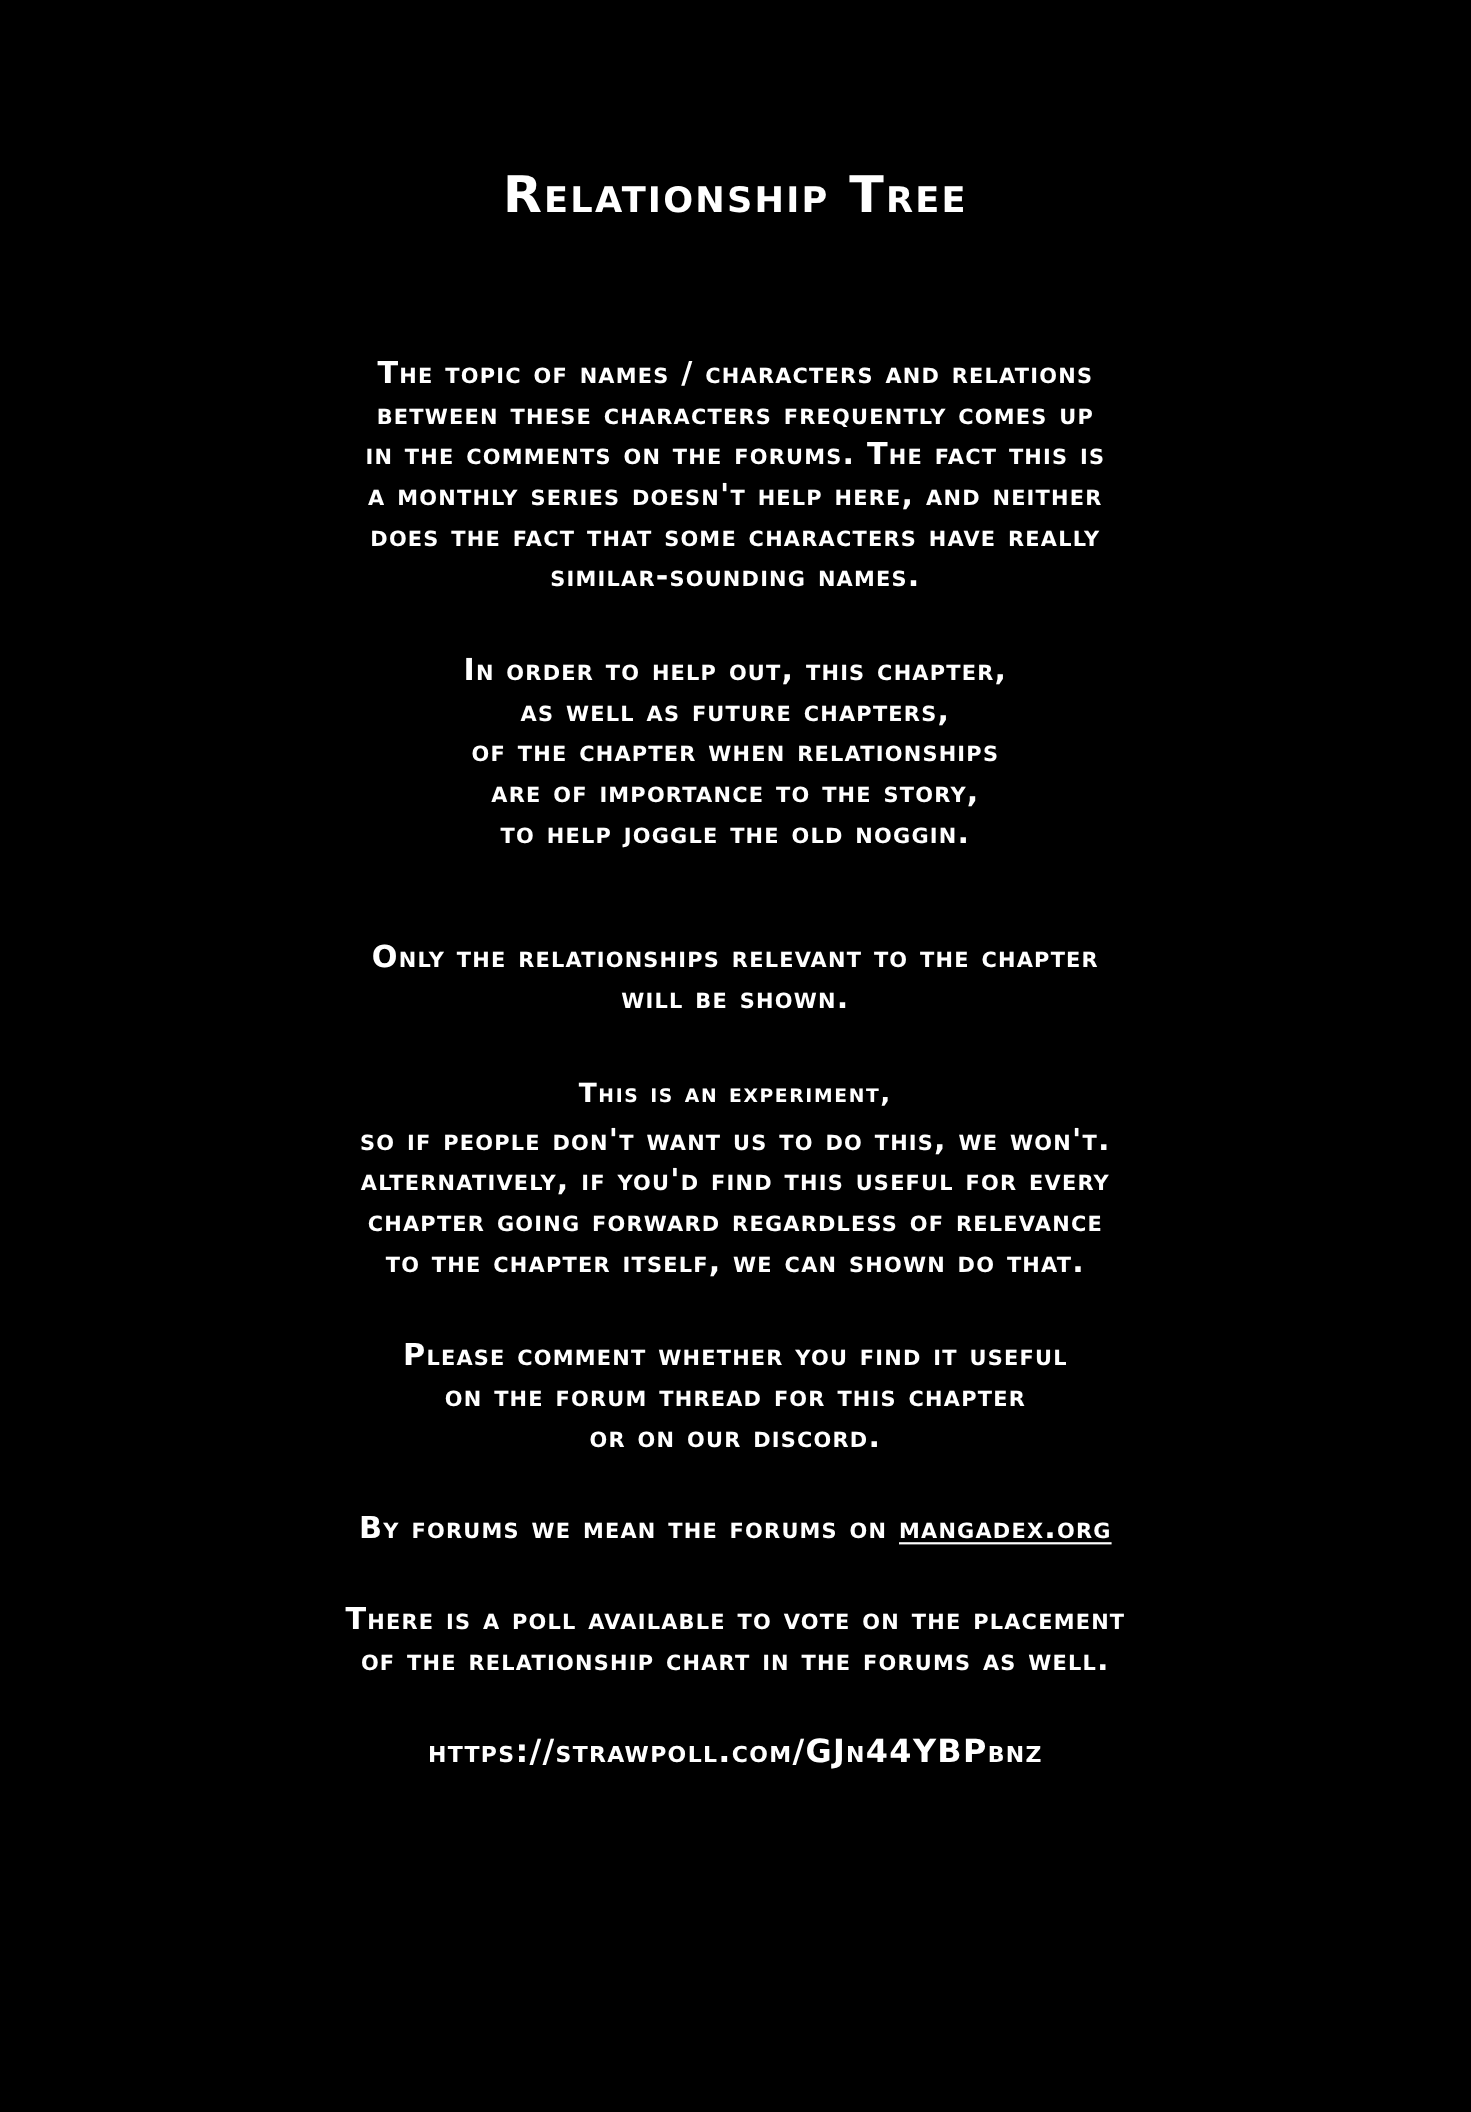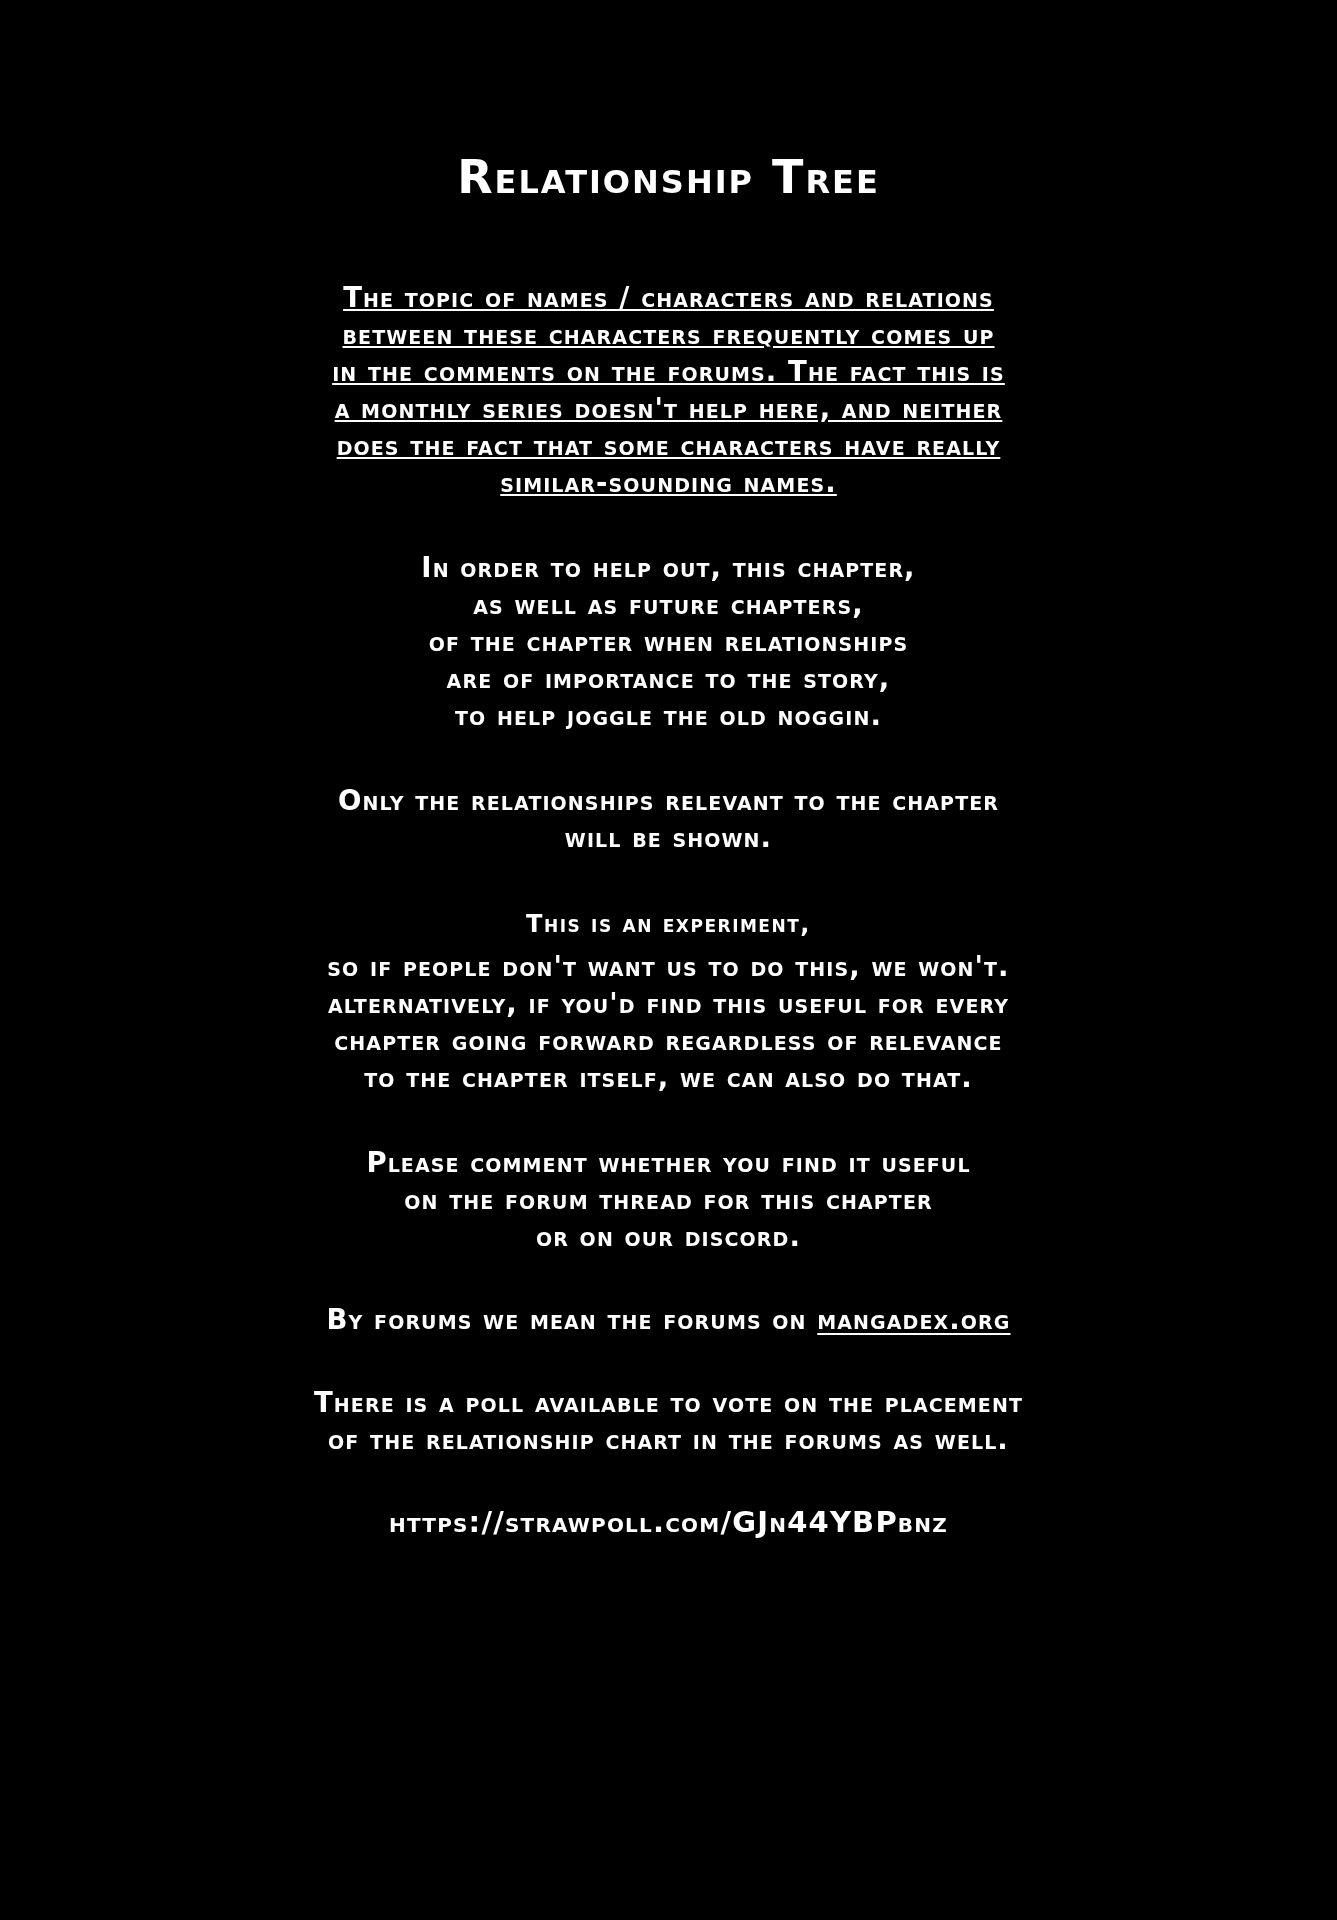--- a/index.html
+++ b/index.html
@@ -41,23 +41,23 @@
     line-height: 1.1;
   }
   .block {
     font-variant: small-caps;
     font-weight: 700;
     font-size: 27.5px;
     letter-spacing: 1.1px;
     line-height: 37px;
     color: #ffffff;
   }
-  .b1 { margin-top: 76px; text-decoration: underline; }
+  .b1 { margin-top: 118px; }
   .b2 { margin-top: 48px; }
-  .b3 { margin-top: 48px; }
+  .b3 { margin-top: 76px; }
   .b4-head {
     margin-top: 46px;
     font-variant: small-caps;
     font-weight: 700;
     font-size: 24px;
     letter-spacing: 1.5px;
     line-height: 44px;
     color: #ffffff;
   }
   .b4 { margin-top: 2px; }
@@ -104,21 +104,21 @@
       <span class="line">Only the relationships relevant to the chapter</span>
       <span class="line">will be shown.</span>
     </div>
 
     <div class="b4-head">This is an experiment,</div>
 
     <div class="block b4">
       <span class="line">so if people don't want us to do this, we won't.</span>
       <span class="line">alternatively, if you'd find this useful for every</span>
       <span class="line">chapter going forward regardless of relevance</span>
-      <span class="line">to the chapter itself, we can also do that.</span>
+      <span class="line">to the chapter itself, we can shown do that.</span>
     </div>
 
     <div class="block b5">
       <span class="line">Please comment whether you find it useful</span>
       <span class="line">on the forum thread for this chapter</span>
       <span class="line">or on our discord.</span>
     </div>
 
     <div class="block b6">
       <span>By forums we mean the forums on </span><span class="u">mangadex.org</span>

